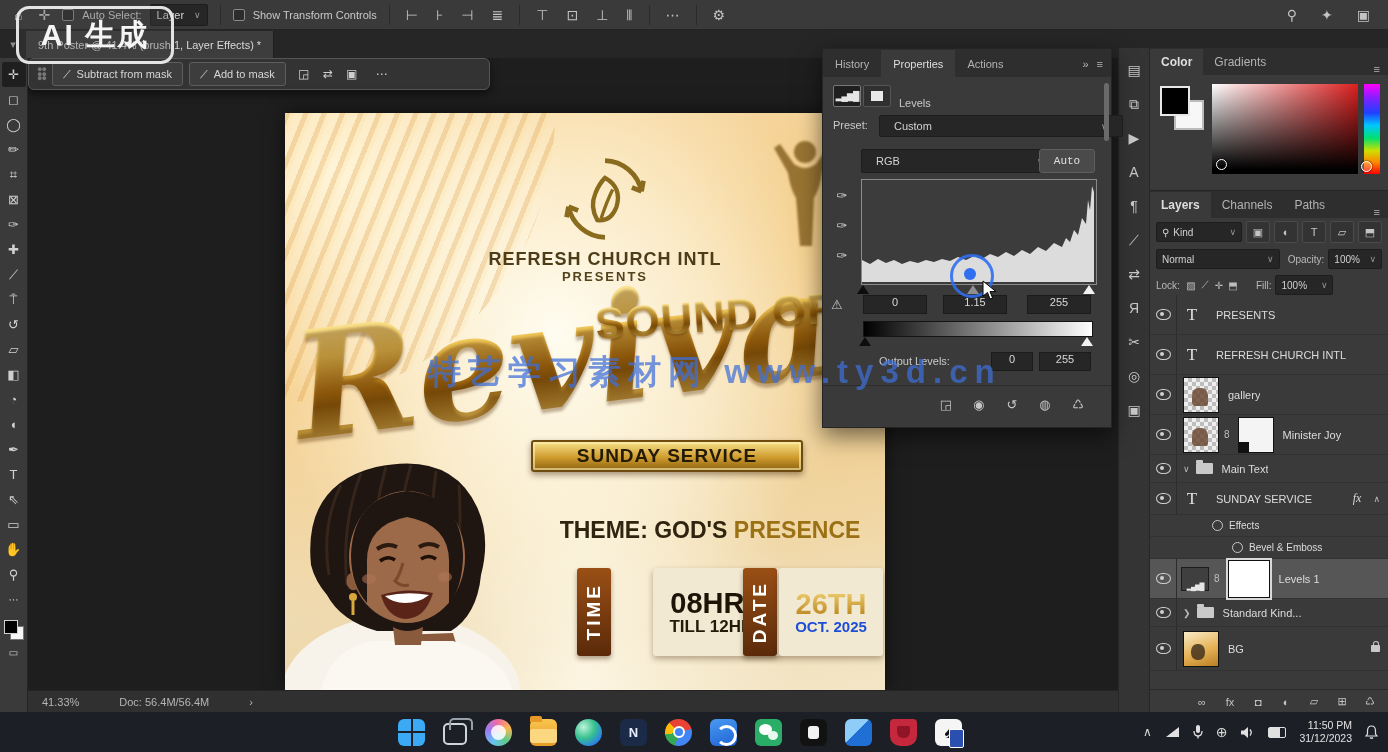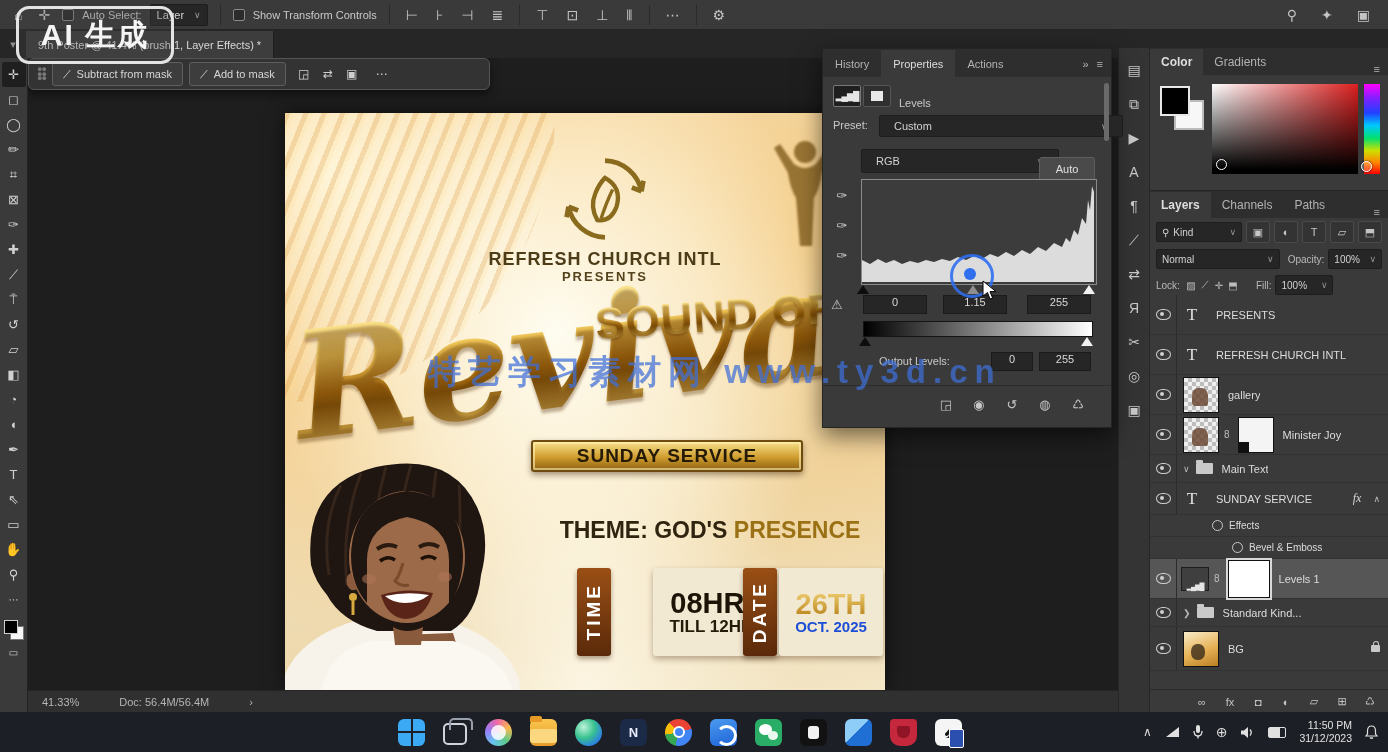--- a/index.html
+++ b/index.html
@@ -426,21 +426,21 @@
     <span class="prop-label" style="left:76px;top:40px;margin-top:8px;">Levels</span>
     <span class="prop-label" style="left:10px;top:70px;">Preset:</span>
     <div class="prop-select" style="left:56px;top:66px;width:214px;height:20px;">
       <span>Custom</span>
       <span class="chev">∨</span>
     </div>
     <div class="prop-select" style="left:38px;top:100px;width:168px;height:22px;">
       <span>RGB</span>
       <span class="chev">∨</span>
     </div>
-    <div class="auto-btn" style="left:216px;top:108px;width:54px;height:22px;">Auto</div>
+    <div class="auto-btn" style="left:216px;top:100px;width:54px;height:22px;font-family:Liberation Mono, monospace;">Auto</div>
     <div class="dropper" style="top:134px;">✑</div>
     <div class="dropper" style="top:164px;">✑</div>
     <div class="dropper" style="top:194px;">✑</div>
     <div id="histo-frame">
       <svg width="232" height="102" viewBox="0 0 232 102" preserveAspectRatio="none">
         <polygon fill="#dcdcdc" points="0,102 0,80 8,84 16,79 24,83 32,80 40,84 48,81 56,83 64,80 72,82 80,79 88,81 96,77 104,80 112,76 120,79 128,74 136,77 144,72 152,76 160,70 168,74 176,67 184,71 192,63 200,67 204,58 208,62 212,50 216,55 220,38 224,44 226,20 228,30 230,6 232,12 232,102"></polygon>
       </svg>
     </div>
     <div class="tri up-black" style="left:34px;top:236px;"></div>
     <div class="tri up-gray" style="left:144px;top:236px;"></div>

